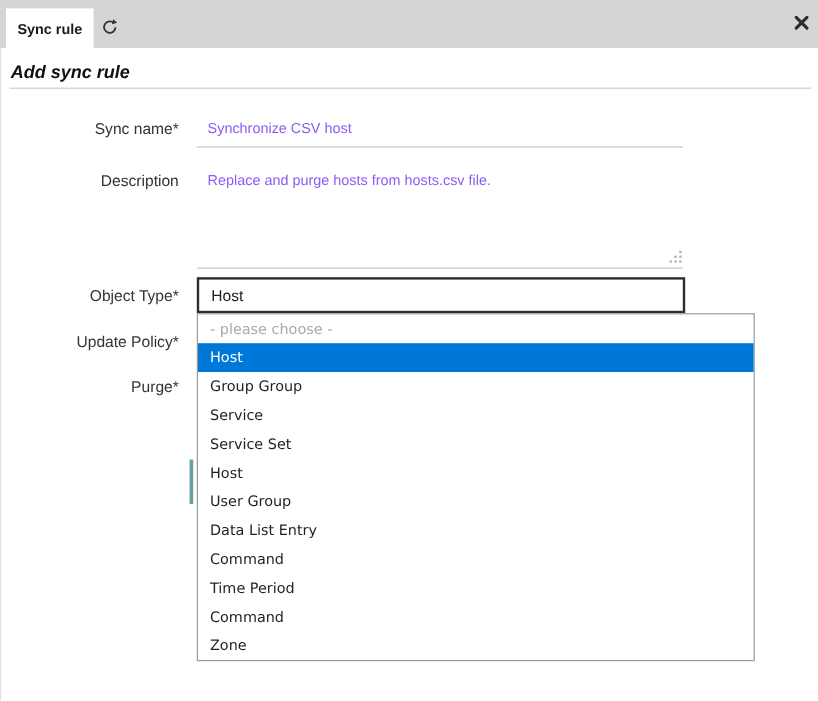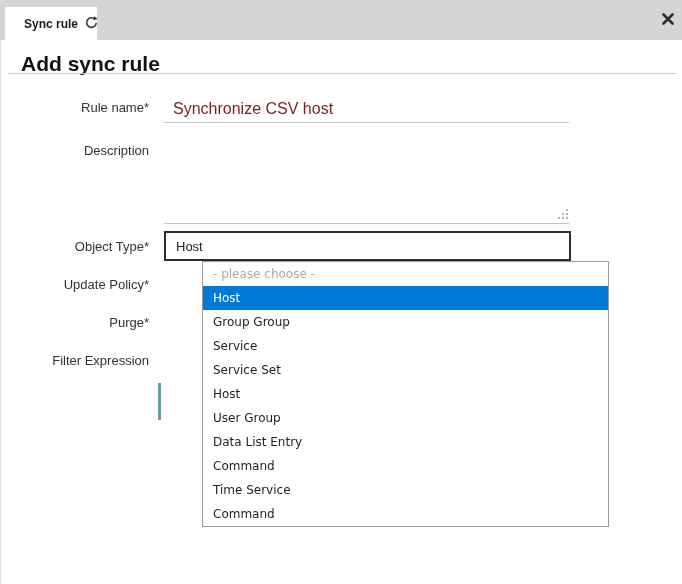--- a/index.html
+++ b/index.html
@@ -4,51 +4,51 @@
 <style>
   html,body{margin:0;padding:0;background:#fff;}
   .screen{
     position:relative;width:682px;height:584px;overflow:hidden;
     font-family:"Liberation Sans",sans-serif;background:#fff;
     border-right:1px solid #e3e3e3;
   }
   
   .tabbar{position:absolute;left:0;top:0;width:682px;height:40px;background:#d5d5d5;}
   .tab{
-    position:absolute;left:5px;top:7px;width:92px;height:33px;background:#fff;
+    position:absolute;left:5px;top:7px;width:73px;height:33px;background:#fff;
     display:flex;align-items:center;justify-content:center;
     font-size:12px;font-weight:bold;color:#1a1a1a;cursor:default;
   }
   .refresh{position:absolute;left:84px;top:15px;width:15px;height:15px;cursor:pointer;}
   .closebtn{position:absolute;right:7px;top:12px;width:14px;height:14px;cursor:pointer;}
   
   .content{position:absolute;left:0;top:40px;width:681px;height:544px;background:#fff;border-left:1px solid #e0e0e0;}
-  .page-title{position:absolute;left:20px;top:12px;font-size:21px;font-weight:bold;color:#111;}
+  .page-title{position:absolute;left:8px;top:12px;font-size:15px;font-weight:bold;color:#111;font-style:italic;}
   .title-rule{position:absolute;left:7px;top:33px;width:668px;height:1px;background:#ccc;}
   .lbl{
     position:absolute;left:0;width:148px;text-align:right;
     font-size:13px;color:#333;
   }
-  .val{position:absolute;left:172px;font-size:16px;color:#7f1d1d;white-space:nowrap;}
+  .val{position:absolute;left:172px;font-size:12px;color:#8b5cf6;white-space:nowrap;}
   .underline{position:absolute;left:163px;width:405px;height:1px;background:#c5c5c5;}
   .grip{
     position:absolute;left:557px;top:169px;width:2px;height:2px;
     box-shadow:8px 0 #b5b5b5,4px 4px #b5b5b5,8px 4px #b5b5b5,0 8px #b5b5b5,4px 8px #b5b5b5,8px 8px #b5b5b5;
   }
   .selectbox{
     position:absolute;left:163px;top:191px;width:407px;height:30px;
     box-sizing:border-box;border:2px solid #2d2d2d;background:#fff;
     display:flex;align-items:center;padding-left:10px;
     font-size:13px;color:#222;cursor:pointer;
   }
   .teal-sliver{position:absolute;left:157px;top:343px;width:3px;height:37px;background:#66a0a2;}
   .listbox{
-    position:absolute;left:163px;top:221px;width:407px;
+    position:absolute;left:163px;top:221px;width:465px;
     box-sizing:border-box;border:1px solid #9a9a9a;background:#fff;
-    z-index:5;font-family:"DejaVu Sans",sans-serif;margin-left:38px;
+    z-index:5;font-family:"DejaVu Sans",sans-serif;
   }
   .opt{
     height:24px;line-height:24px;padding-left:10px;
     font-size:12px;color:#1f1f1f;white-space:nowrap;cursor:pointer;
   }
   .opt.placeholder{color:#a9a9a9;}
   .opt.selected{background:#0078d7;color:#fff;}
 </style>
 </head>
 <body>
@@ -70,46 +70,47 @@
         <path d="M2.5 2.5 L11.5 11.5 M11.5 2.5 L2.5 11.5" stroke="#2d2d2d" stroke-width="2.6" stroke-linecap="round"></path>
       </svg>
     </div>
   </div>
 
   <div class="content">
 
     <div class="page-title">Add sync rule</div>
     <div class="title-rule"></div>
 
-    <div class="lbl" style="top:60px">Rule name*</div>
+    <div class="lbl" style="top:60px">Sync name*</div>
     <div class="val" style="top:60px">Synchronize CSV host</div>
     <div class="underline" style="top:82px"></div>
 
     <div class="lbl" style="top:103px">Description</div>
+    <div class="val" style="top:103px">Replace and purge hosts from hosts.csv file.</div>
     <div class="underline" style="top:183px"></div>
     <div class="grip"></div>
 
     <div class="lbl" style="top:199px">Object Type*</div>
     <div class="selectbox">
       <span>Host</span>
     </div>
 
     <div class="lbl" style="top:237px">Update Policy*</div>
     <div class="lbl" style="top:275px">Purge*</div>
-    <div class="lbl" style="top:313px">Filter Expression</div>
     <div class="teal-sliver"></div>
 
     <div class="listbox">
         <div class="opt placeholder">- please choose -</div>
         <div class="opt selected">Host</div>
         <div class="opt">Group Group</div>
         <div class="opt">Service</div>
         <div class="opt">Service Set</div>
         <div class="opt">Host</div>
         <div class="opt">User Group</div>
         <div class="opt">Data List Entry</div>
         <div class="opt">Command</div>
-        <div class="opt">Time Service</div>
+        <div class="opt">Time Period</div>
         <div class="opt">Command</div>
+        <div class="opt">Zone</div>
       </div>
 
   </div>
 </div>
 
 </body></html>

